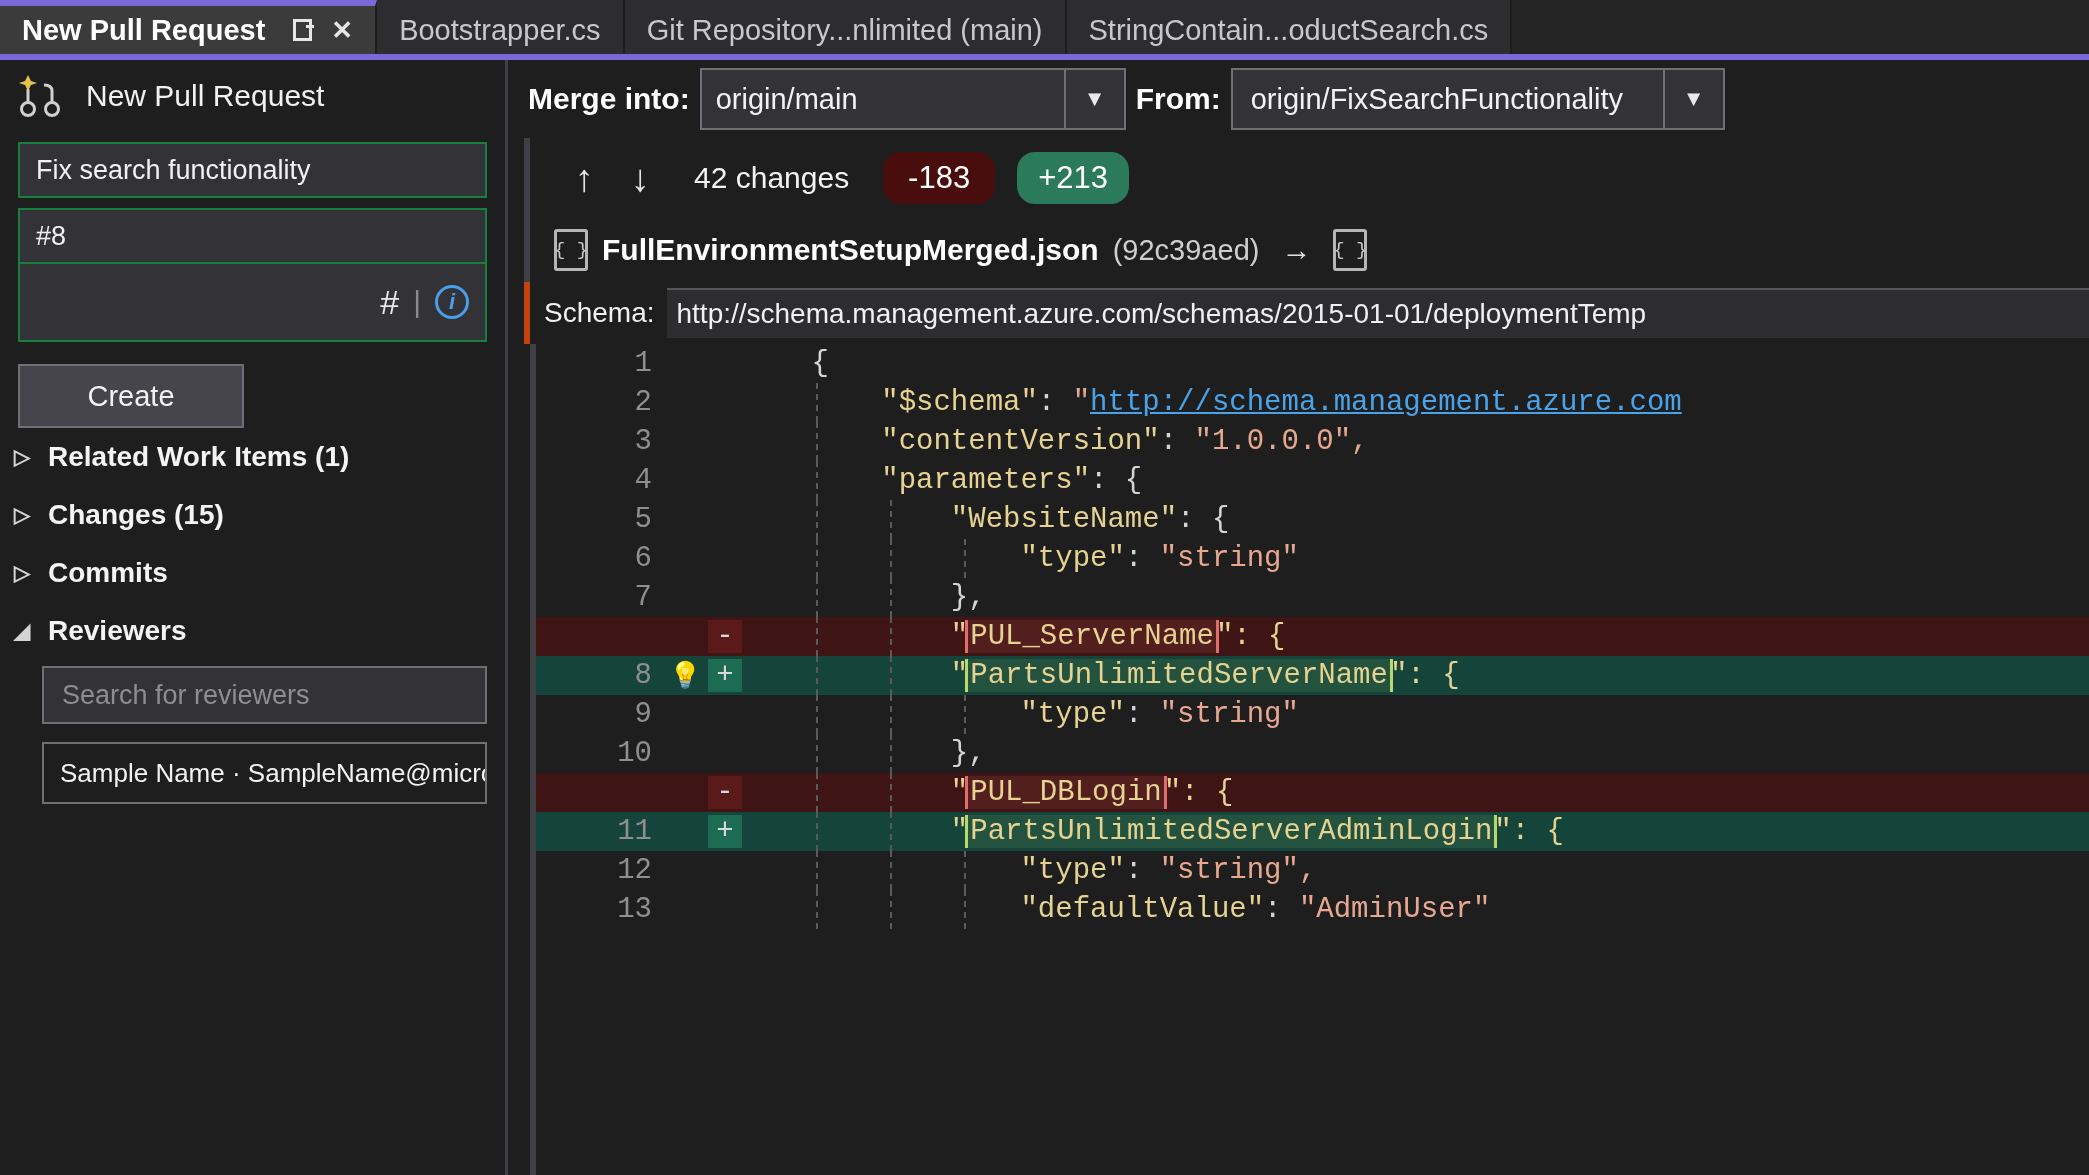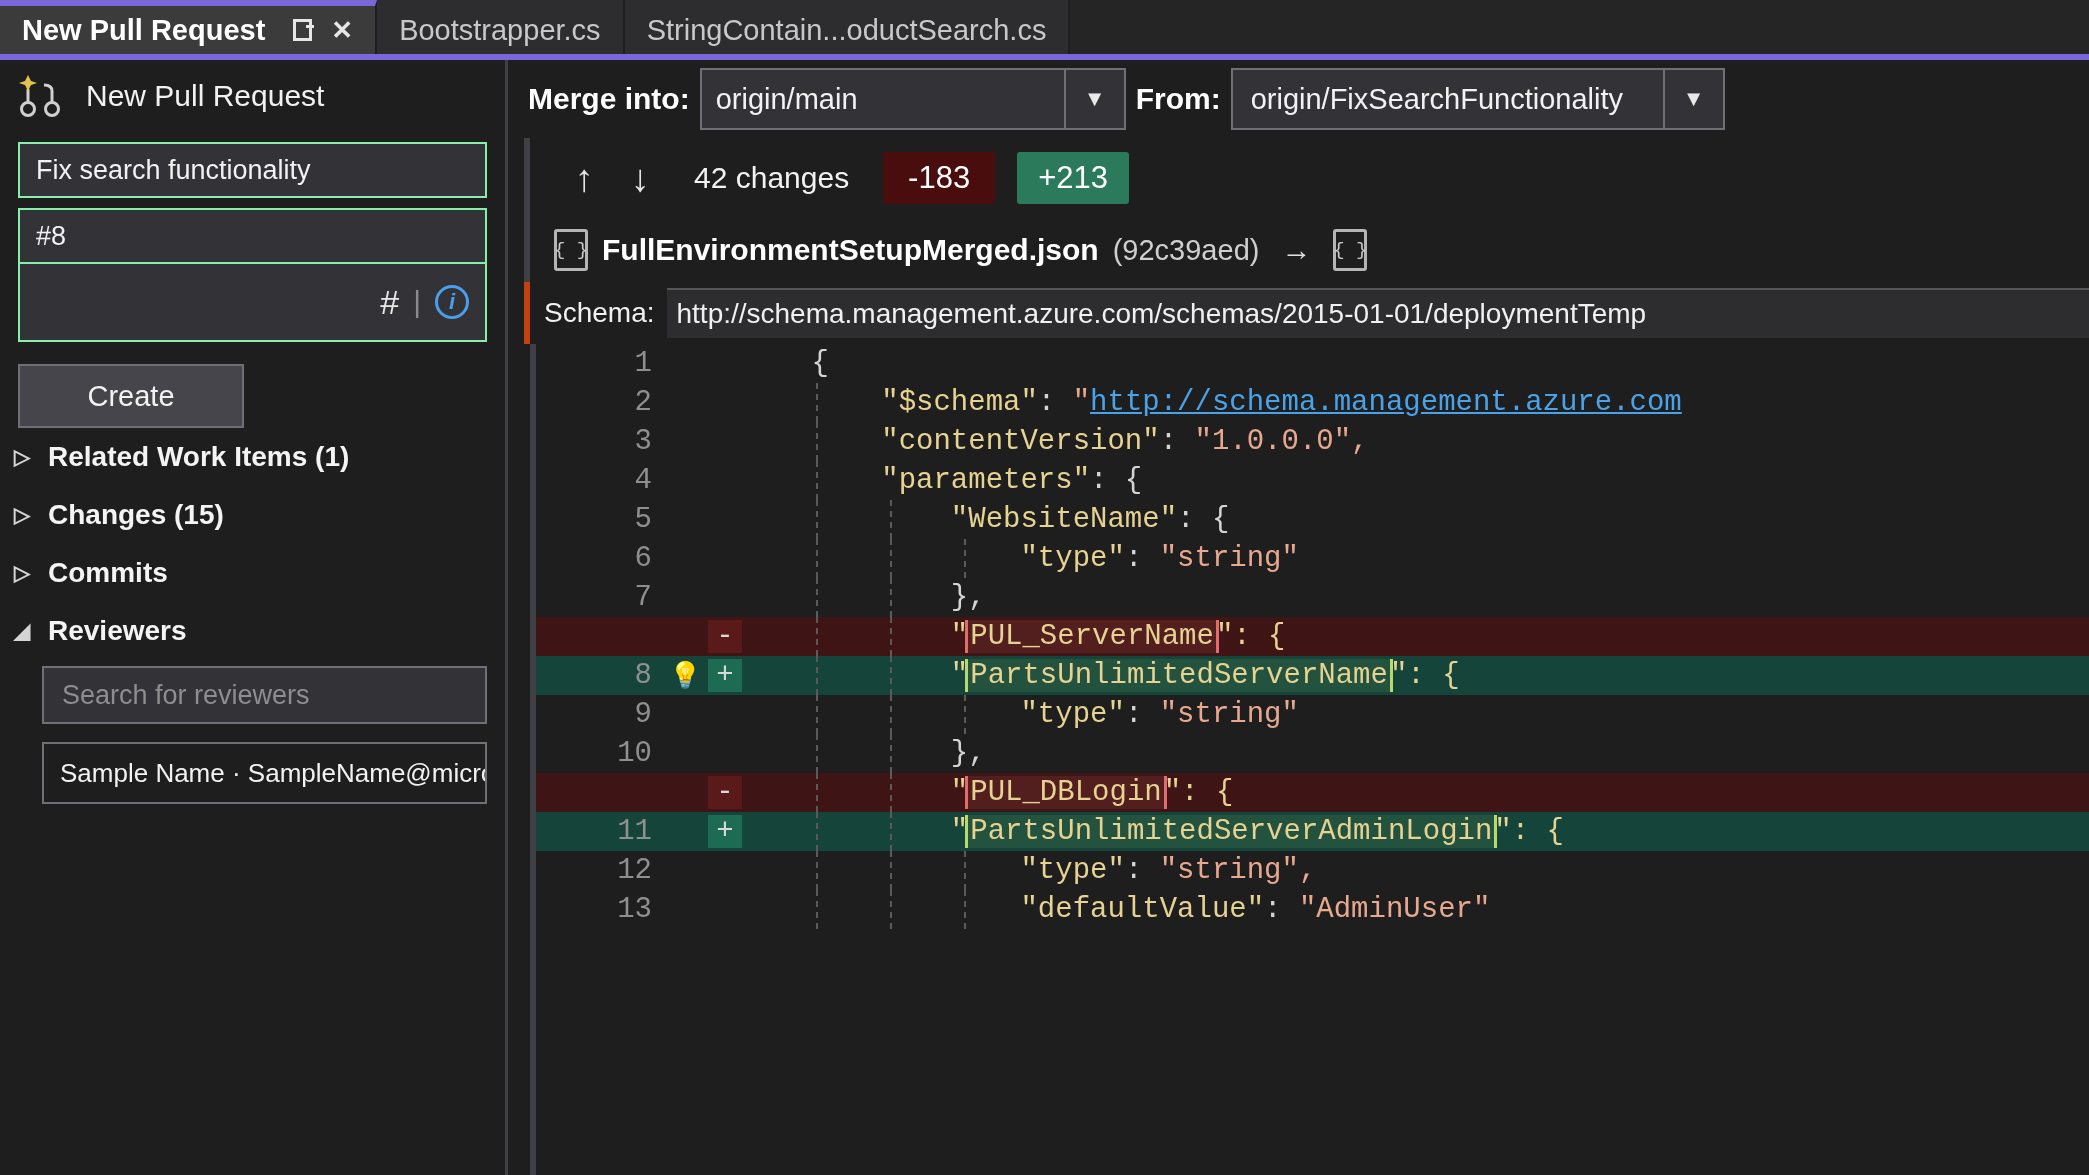--- a/index.html
+++ b/index.html
@@ -103,21 +103,21 @@
   #pr-title-text {
     color: #f1f1f1;
     font-size: 30px;
     margin-left: 18px;
     white-space: nowrap;
   }
 
   .field {
     margin: 10px 18px 0 18px;
     background: #333337;
-    border: 2px solid #86efac;
+    border: 2px solid #15803d;
     height: 56px;
     display: flex;
     align-items: center;
     padding: 0 16px;
     color: #f2f2f2;
     font-size: 27px;
   }
   .field.desc {
     height: 78px;
     align-items: center;
@@ -276,21 +276,21 @@
   #changes-count {
     color: #f2f2f2;
     font-size: 30px;
     margin-left: 26px;
     margin-right: 34px;
     white-space: nowrap;
   }
   .badge {
     height: 52px;
     min-width: 112px;
-    border-radius: 3px;
+    border-radius: 18px;
     display: flex;
     align-items: center;
     justify-content: center;
     font-size: 31px;
     color: #ffffff;
     margin-right: 22px;
     padding: 0 18px;
   }
   .badge.del { background: #4a0d0d; }
   .badge.add { background: #2c7a5c; }
@@ -433,20 +433,23 @@
 <div id="tabstrip">
   <div class="tab active">
     <span class="tab-label">New Pull Request</span>
     <span class="tab-actions">
       <span class="tab-icon"><span class="pin-glyph"></span></span>
       <span class="tab-icon">✕</span>
     </span>
   </div>
   <div class="tab">
     <span class="tab-label">Bootstrapper.cs</span>
+  </div>
+  <div class="tab">
+    <span class="tab-label">Git Repository...nlimited (main)</span>
   </div>
   <div class="tab">
     <span class="tab-label">StringContain...oductSearch.cs</span>
   </div>
 </div>
 <div id="tab-accent"></div>
 
 <div id="left-panel">
 
   <div id="pr-header">

